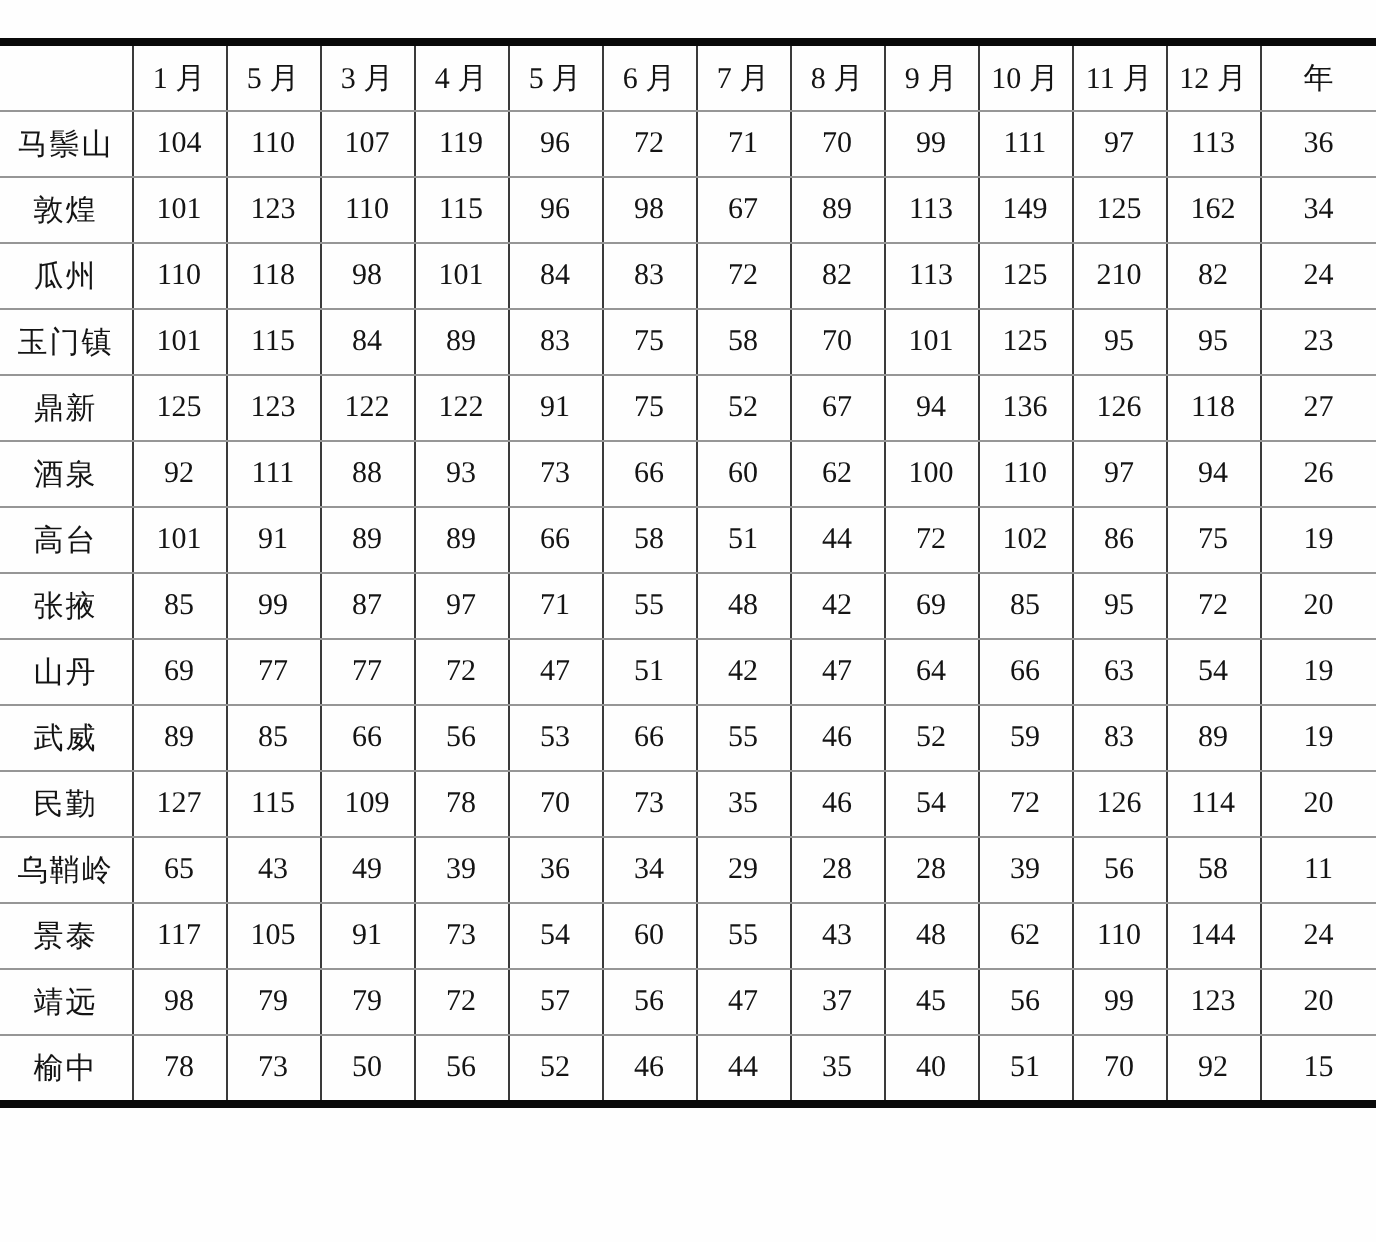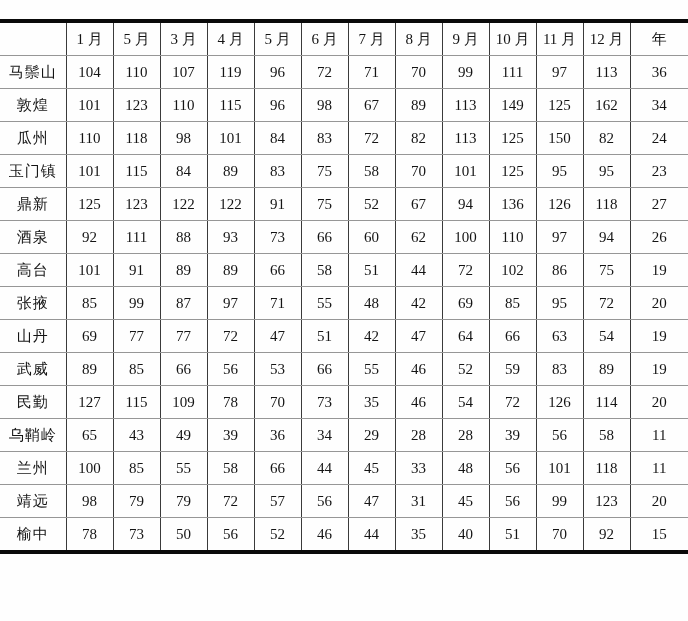--- a/index.html
+++ b/index.html
@@ -134,21 +134,21 @@
           <td>110</td>
           <td>118</td>
           <td>98</td>
           <td>101</td>
           <td>84</td>
           <td>83</td>
           <td>72</td>
           <td>82</td>
           <td>113</td>
           <td>125</td>
-          <td>150</td>
+          <td>210</td>
           <td>82</td>
           <td>24</td>
         </tr>
         <tr>
           <td class="station-cell">玉门镇</td>
           <td>101</td>
           <td>115</td>
           <td>84</td>
           <td>89</td>
           <td>83</td>
@@ -283,45 +283,45 @@
           <td>34</td>
           <td>29</td>
           <td>28</td>
           <td>28</td>
           <td>39</td>
           <td>56</td>
           <td>58</td>
           <td>11</td>
         </tr>
         <tr>
-          <td class="station-cell">兰州</td>
-          <td>100</td>
-          <td>85</td>
+          <td class="station-cell">景泰</td>
+          <td>117</td>
+          <td>105</td>
+          <td>91</td>
+          <td>73</td>
+          <td>54</td>
+          <td>60</td>
           <td>55</td>
-          <td>58</td>
-          <td>66</td>
-          <td>44</td>
-          <td>45</td>
-          <td>33</td>
+          <td>43</td>
           <td>48</td>
-          <td>56</td>
-          <td>101</td>
-          <td>118</td>
-          <td>11</td>
+          <td>62</td>
+          <td>110</td>
+          <td>144</td>
+          <td>24</td>
         </tr>
         <tr>
           <td class="station-cell">靖远</td>
           <td>98</td>
           <td>79</td>
           <td>79</td>
           <td>72</td>
           <td>57</td>
           <td>56</td>
           <td>47</td>
-          <td>31</td>
+          <td>37</td>
           <td>45</td>
           <td>56</td>
           <td>99</td>
           <td>123</td>
           <td>20</td>
         </tr>
         <tr>
           <td class="station-cell">榆中</td>
           <td>78</td>
           <td>73</td>

